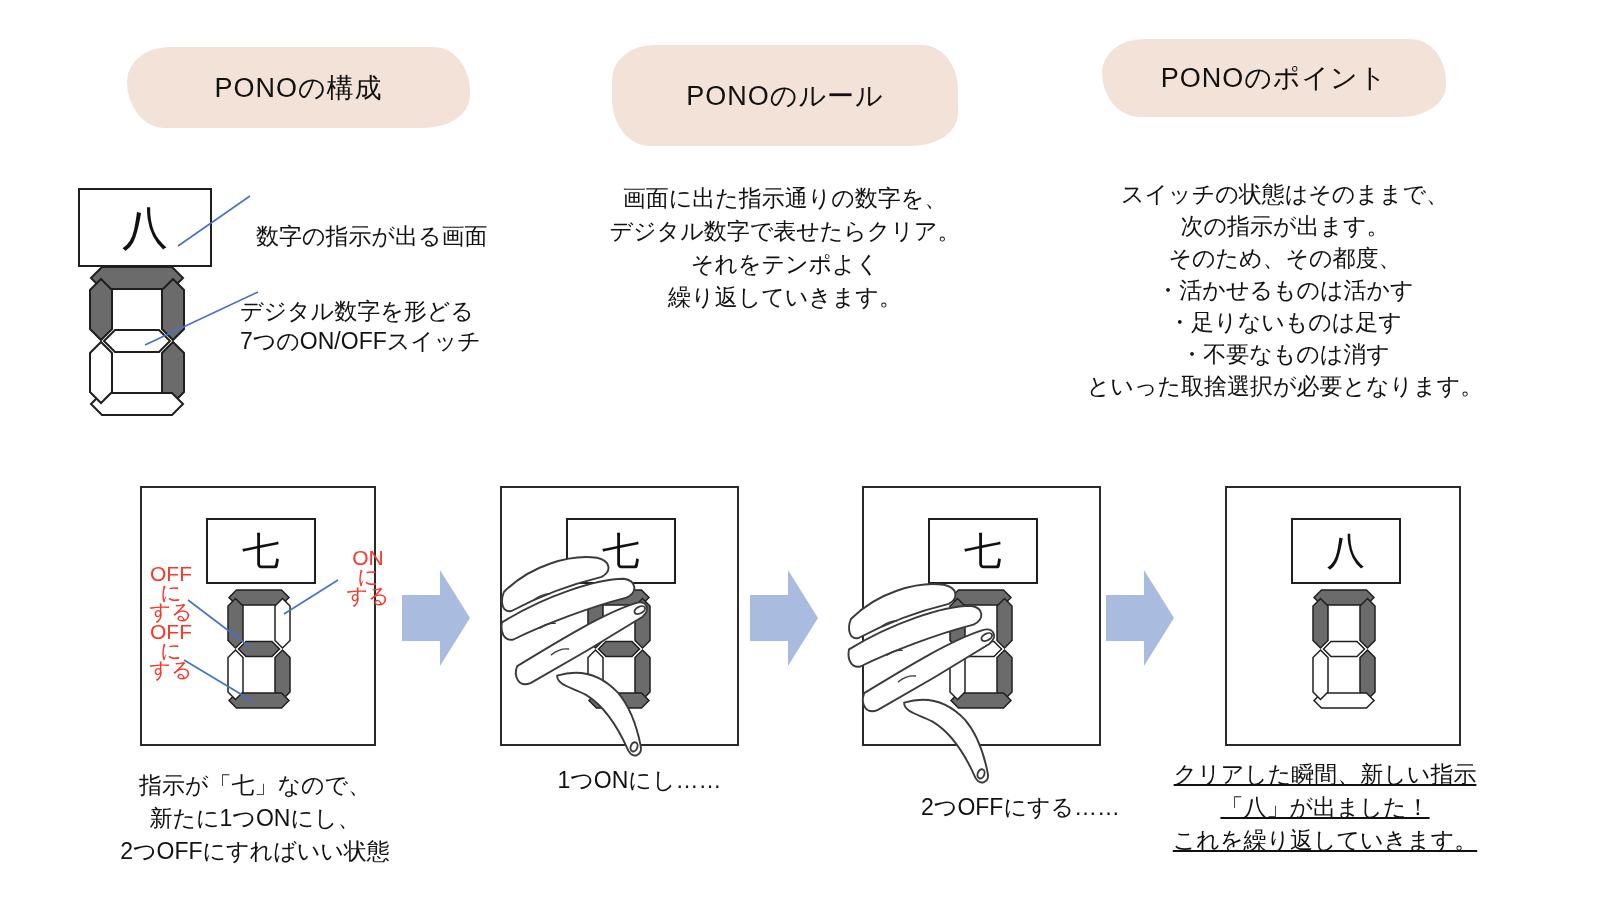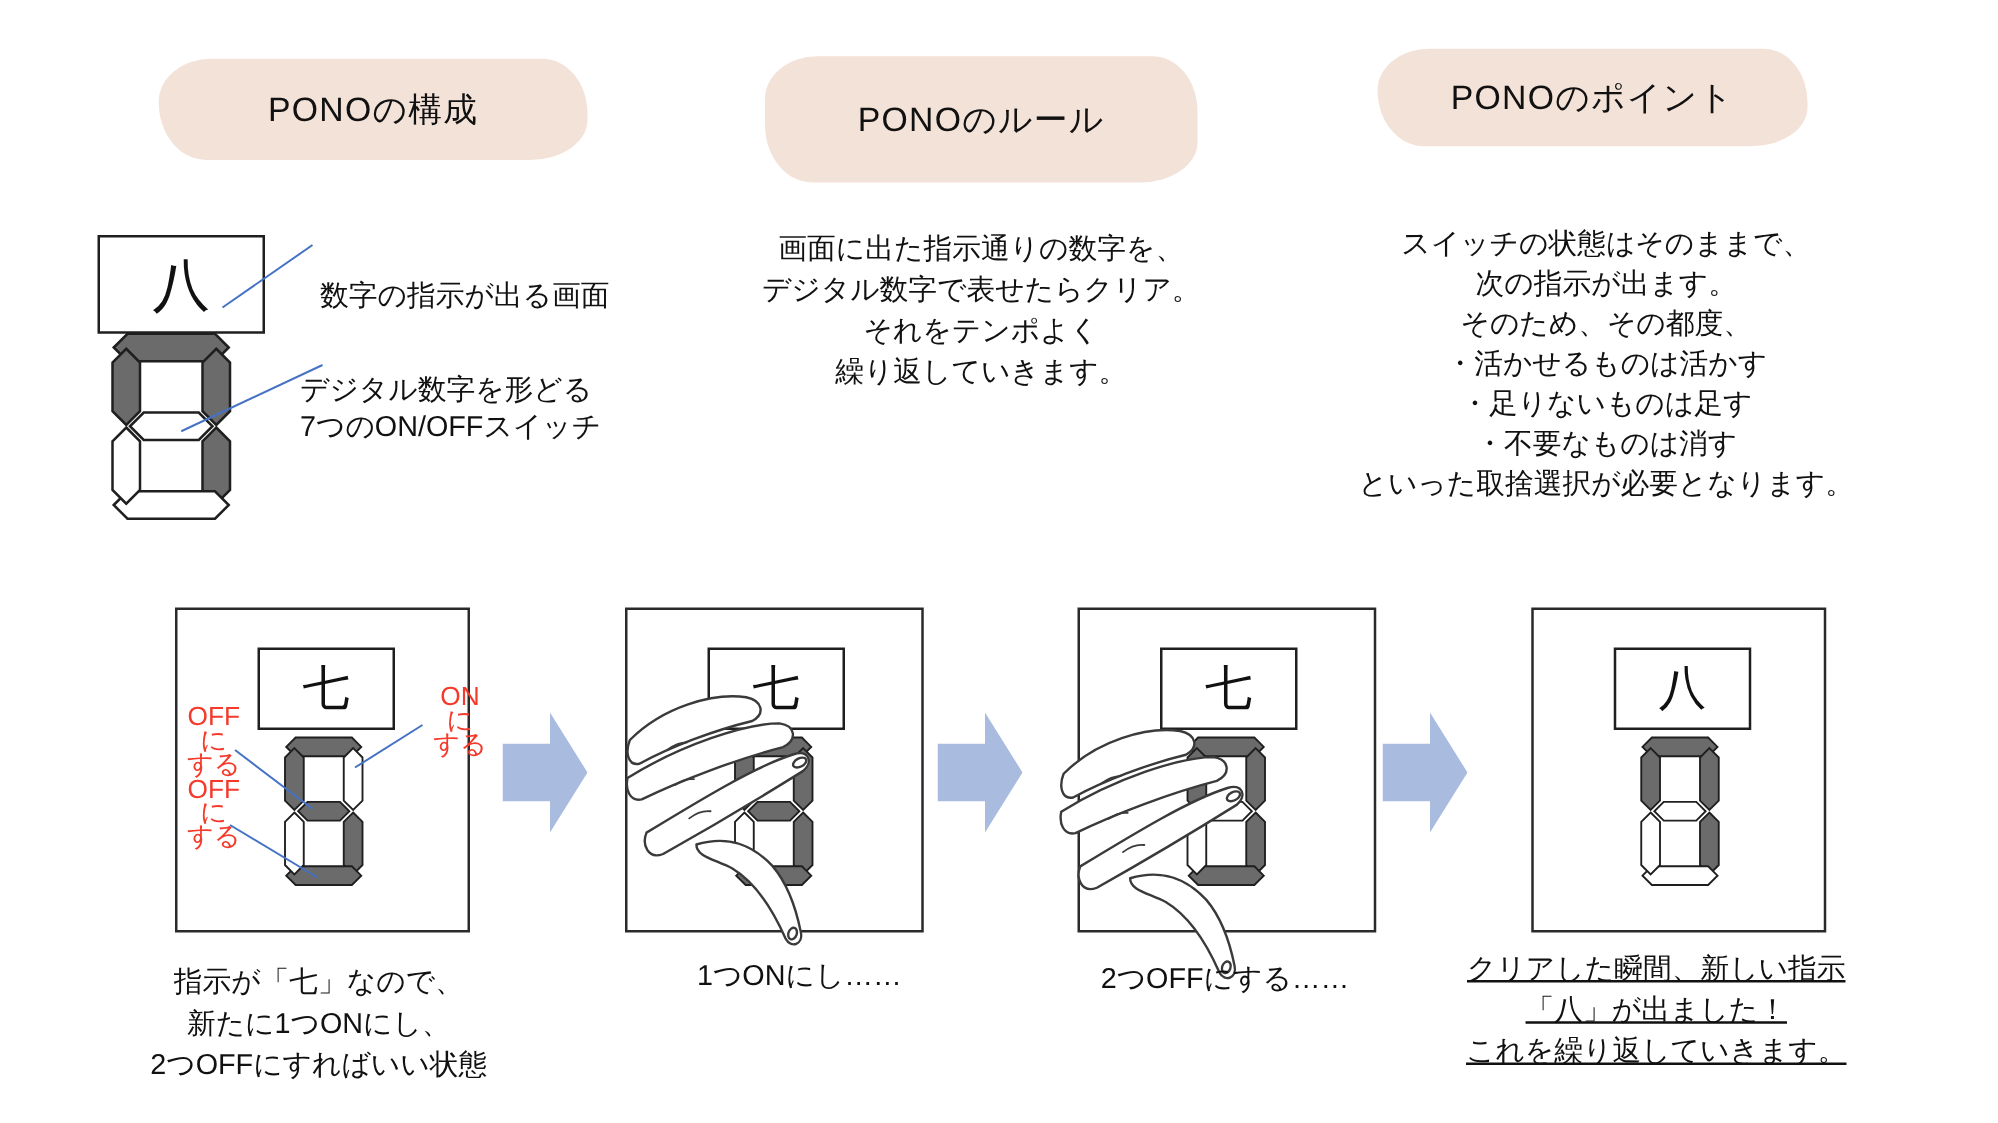--- a/index.html
+++ b/index.html
@@ -178,21 +178,21 @@
         <ellipse cx="145" cy="99" rx="6" ry="3.5" transform="rotate(-28 145 99)"></ellipse>
         <ellipse cx="139" cy="243" rx="5" ry="3.5" transform="rotate(-70 139 243)"></ellipse>
       </g>
       <g style="fill:none;stroke:#3a3a3a;stroke-width:1.5;stroke-linecap:round;">
         <path d="M34,88 q8,-6 16,-6"></path>
         <path d="M40,118 q8,-6 16,-5"></path>
         <path d="M52,146 q9,-7 18,-6"></path>
       </g>
     </svg>
   </div>
-  <div class="abs caption pre" style="left:840px;top:766px;width:280px;">2つOFFにする……</div>
+  <div class="abs caption pre" style="left:840px;top:791px;width:280px;text-align:right;">2つOFFにする……</div>
 
   <svg class="abs" style="left:1106px;top:570px;" width="68" height="96" viewBox="0 0 68 96">
     <polygon points="0,25 38,25 38,0 68,48 38,96 38,71 0,71" style="fill:var(--c-arrow)"></polygon>
   </svg>
 
   <div class="abs panel" style="left:1225px;top:486px;width:232px;height:256px;">
     <div class="abs screenbox" style="left:64px;top:30px;width:106px;height:62px;">
       <div class="ch">八</div>
     </div>
     <svg class="abs" style="left: 84px; top: 100px; overflow: visible;" width="66" height="122" viewBox="0 0 66 122">

